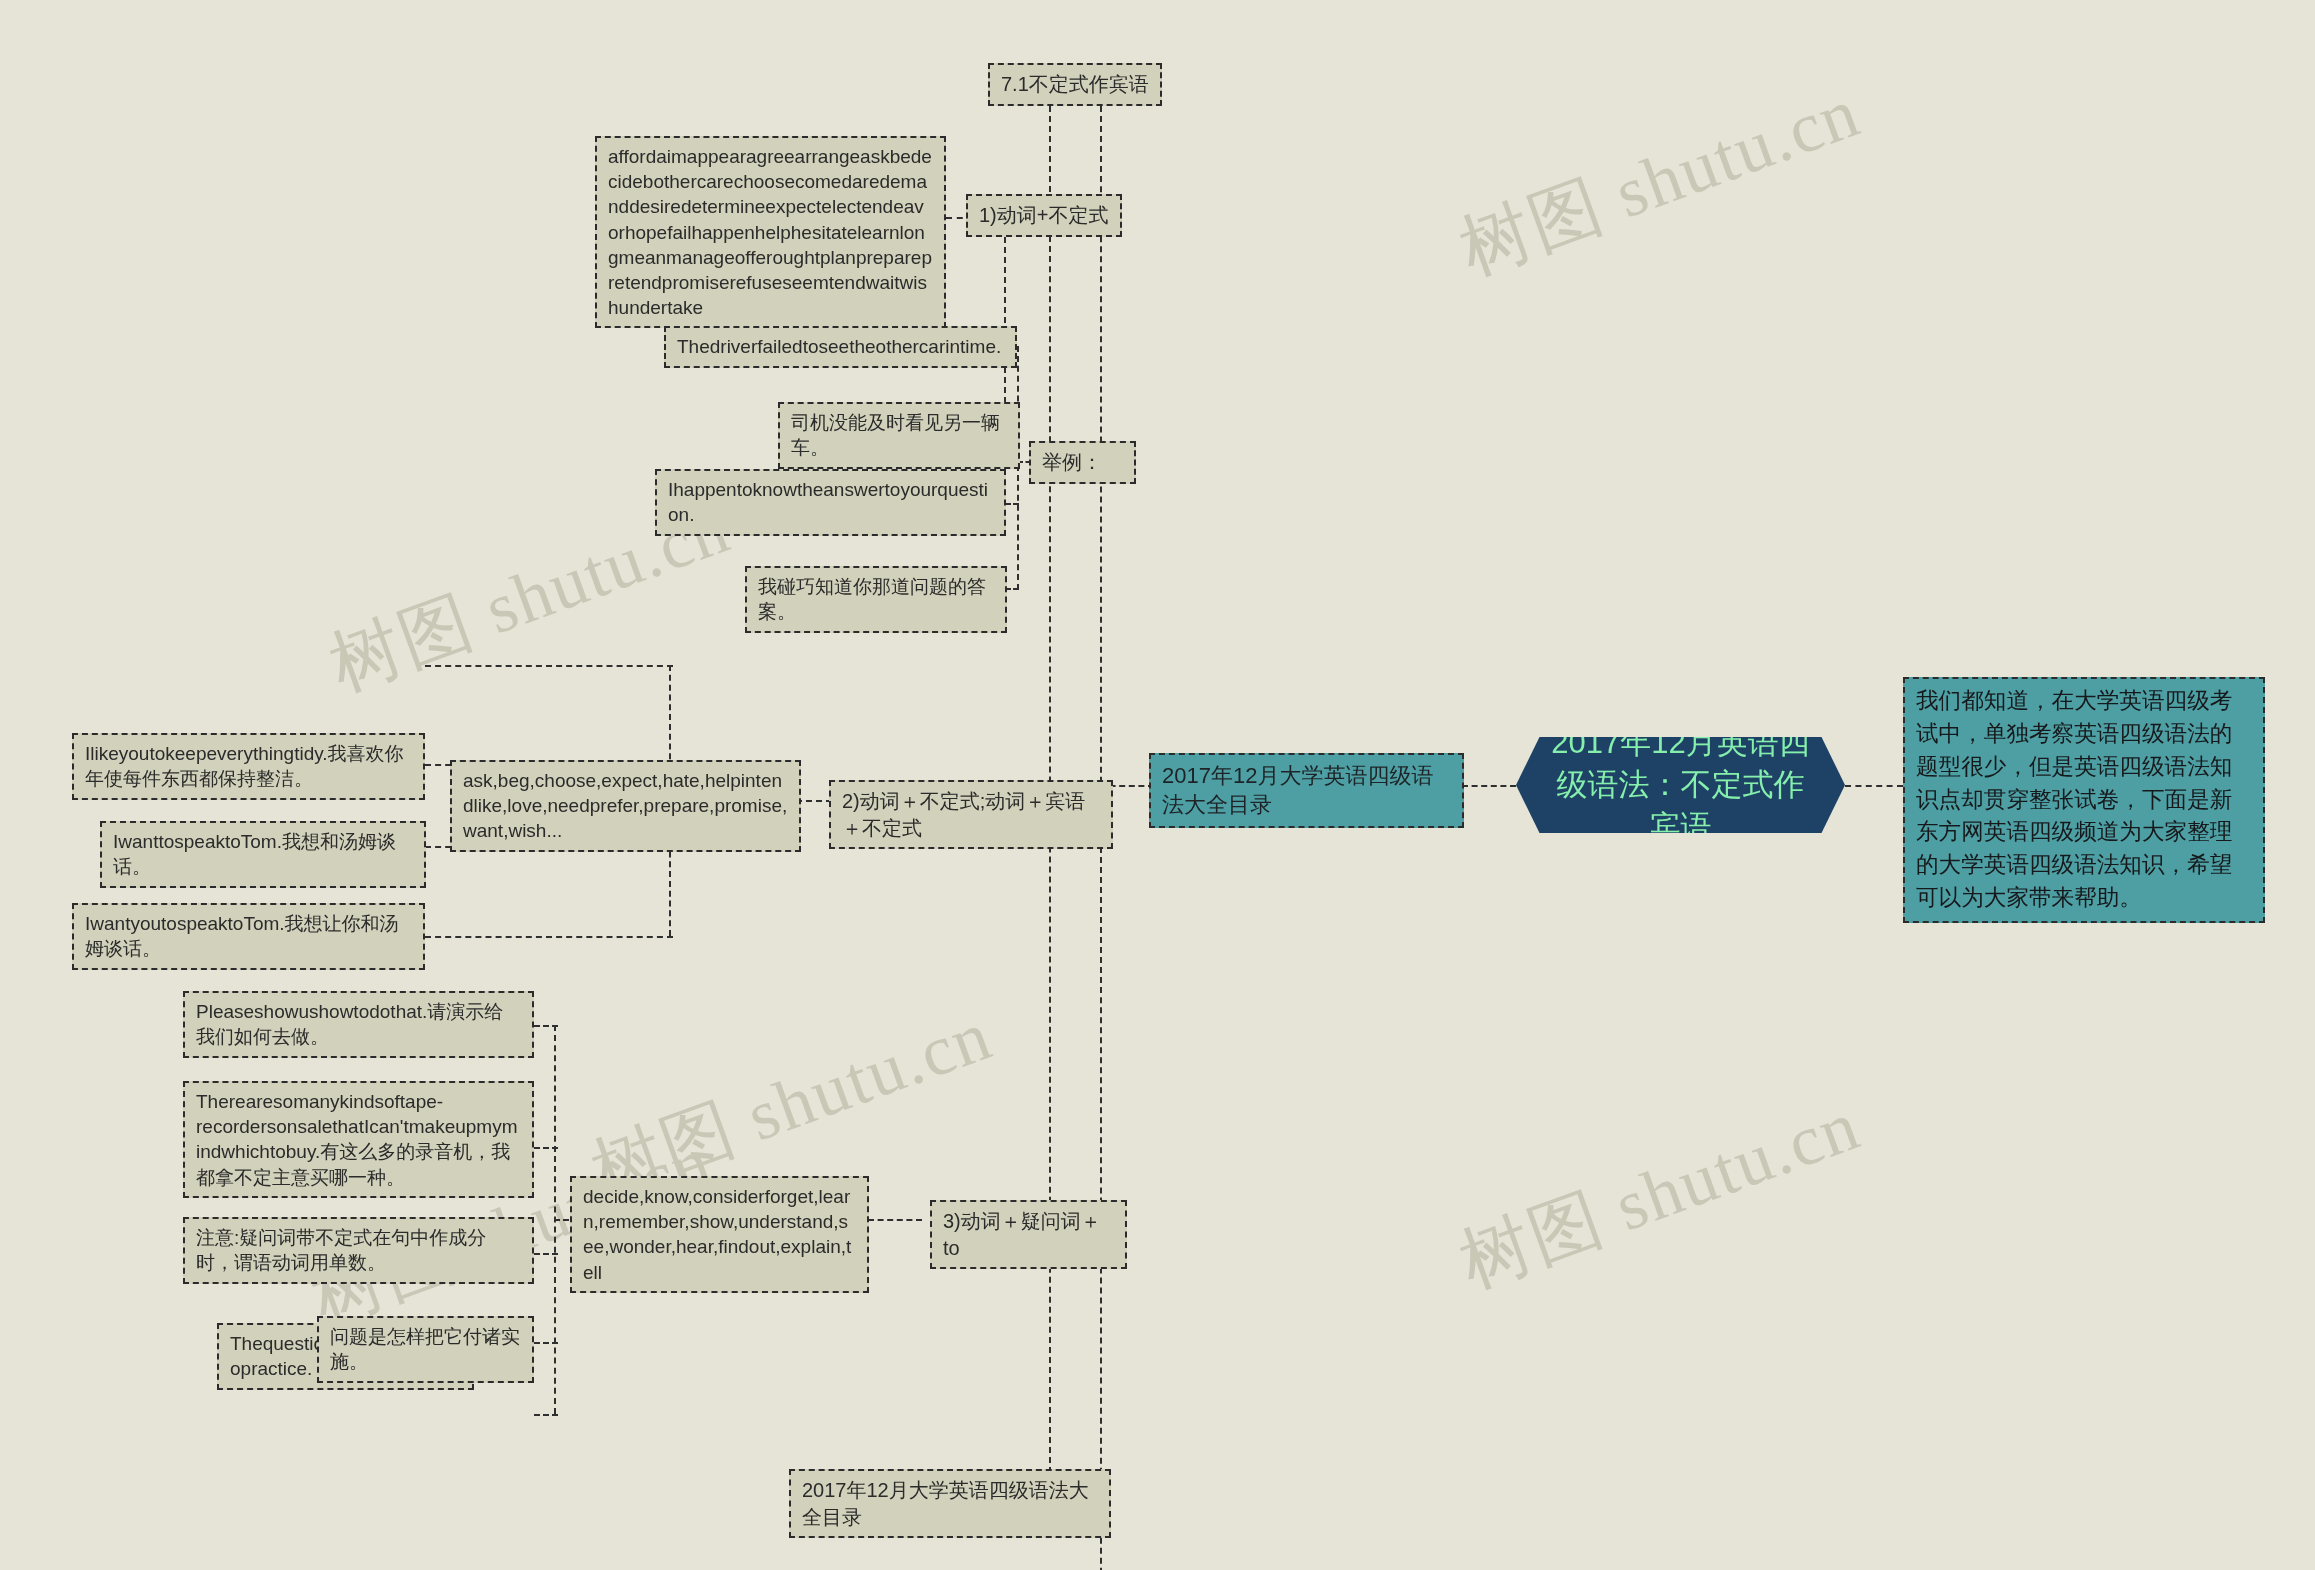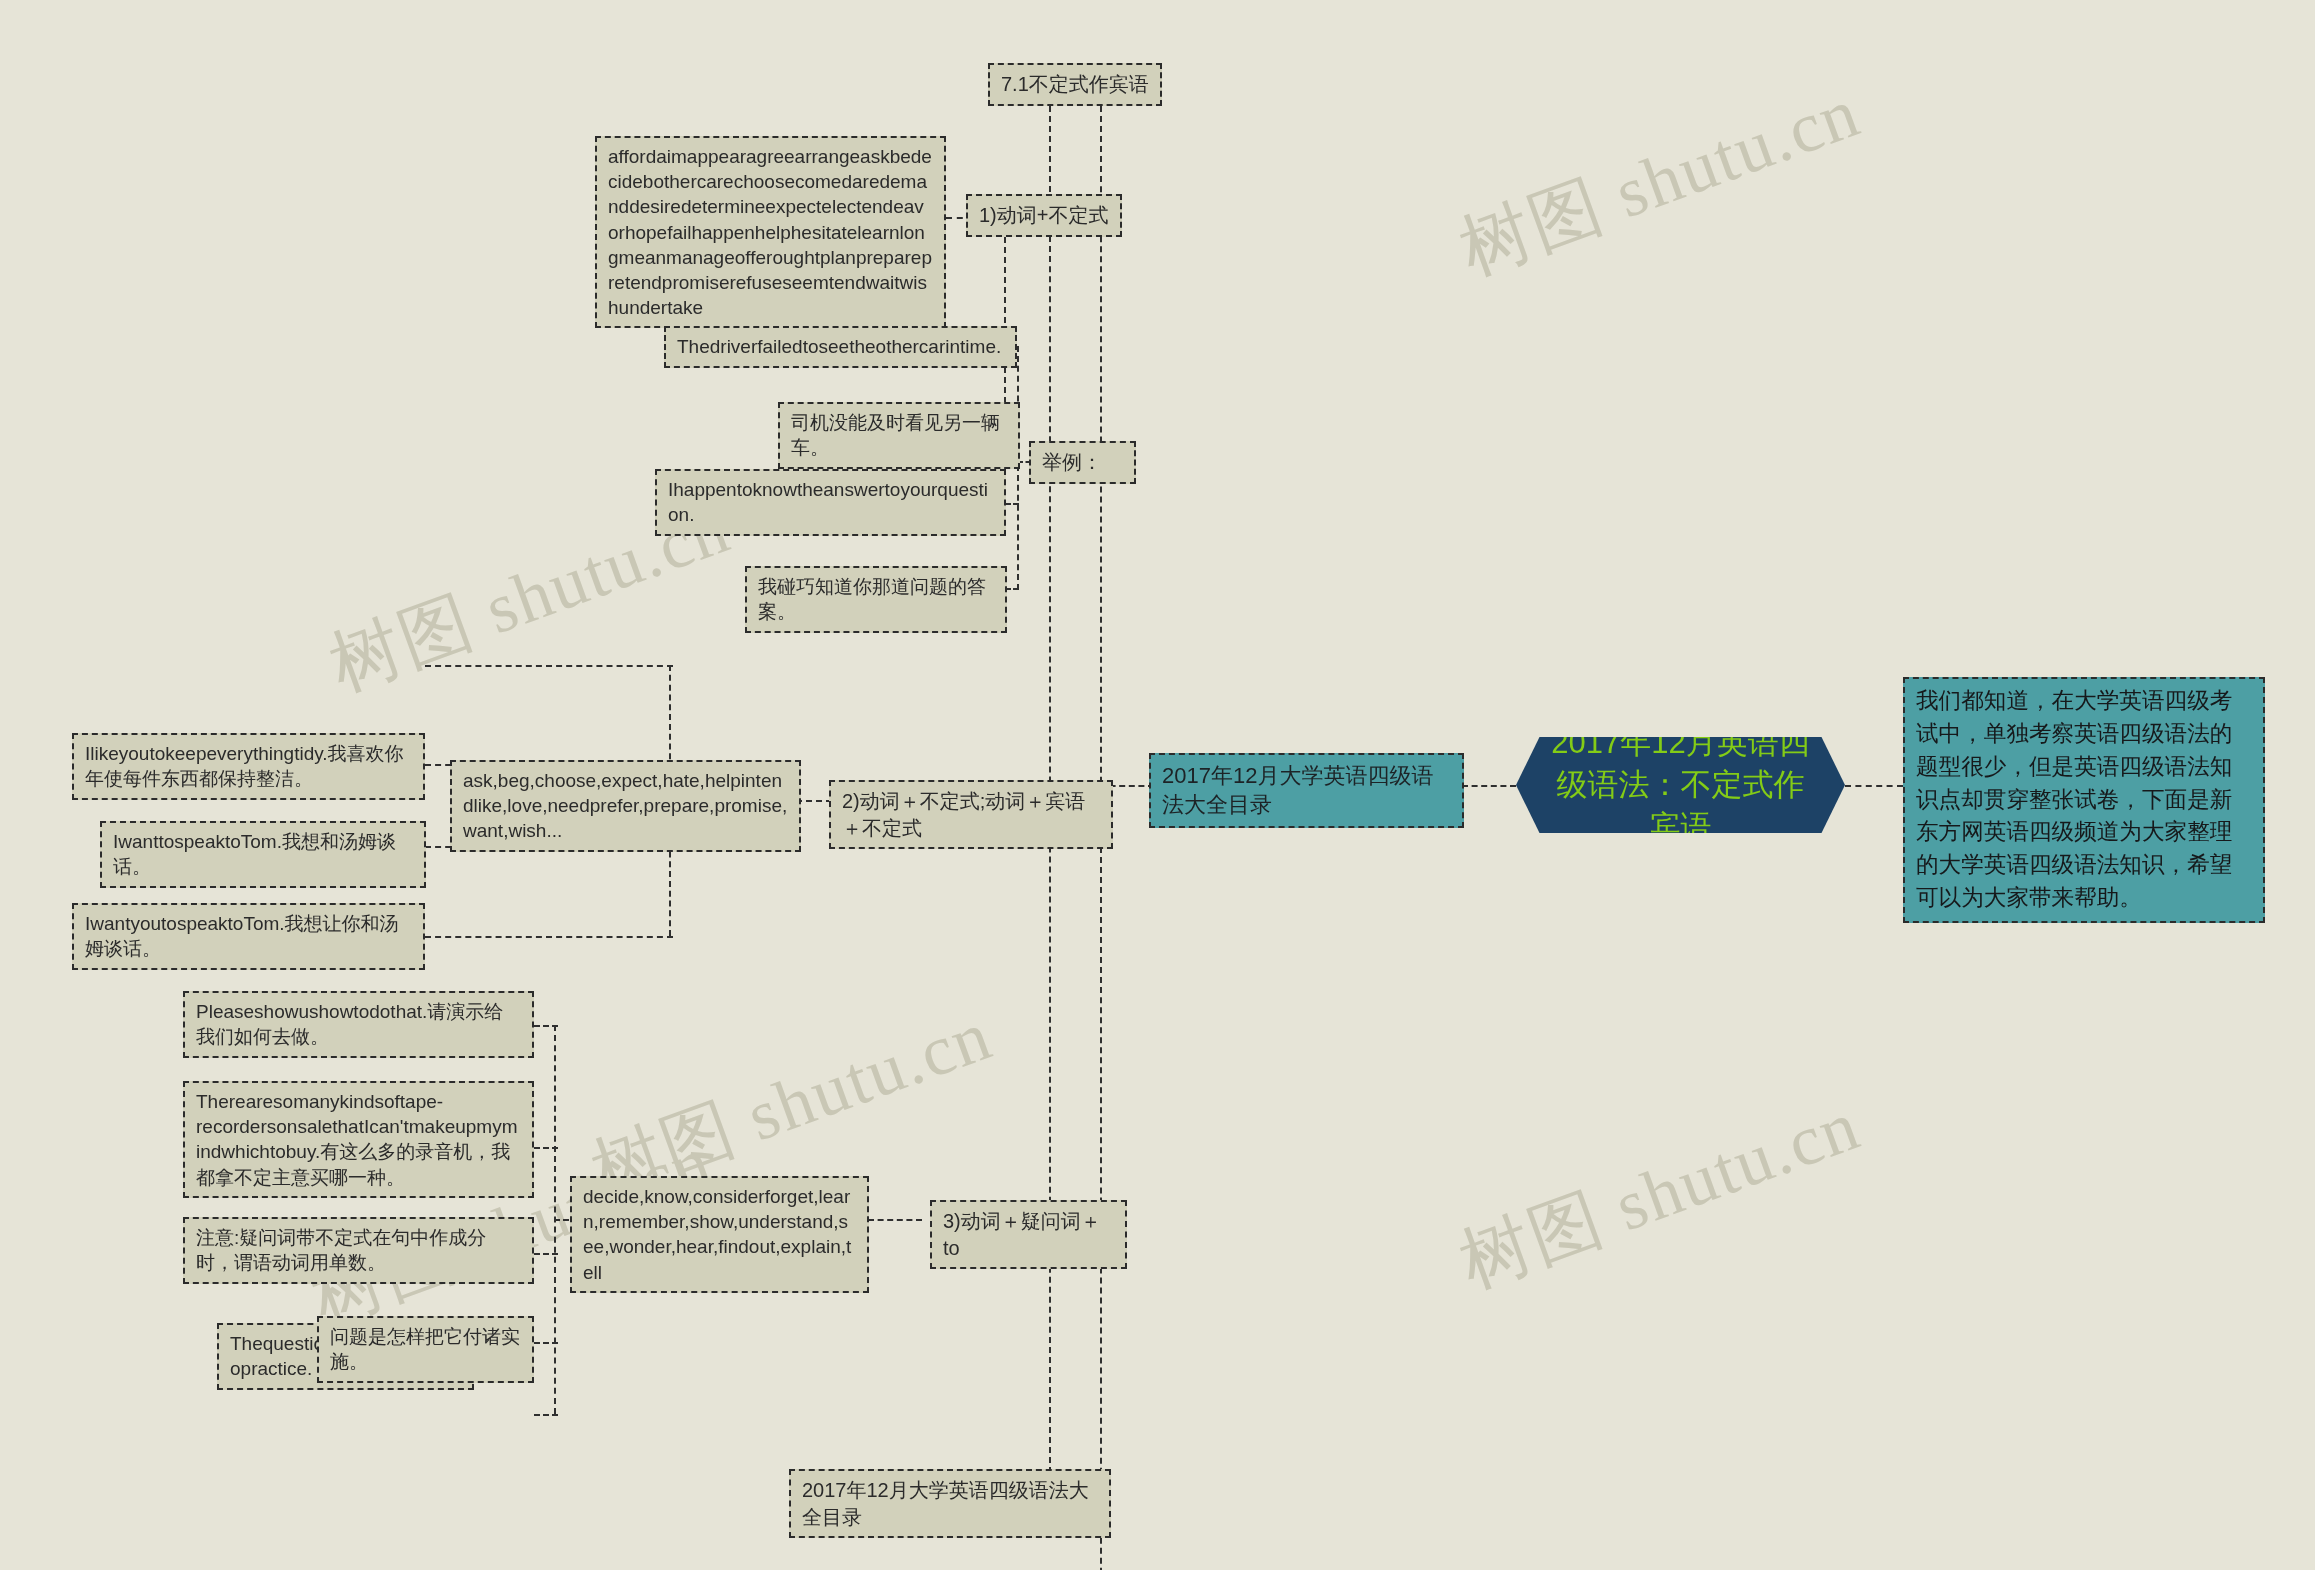--- a/index.html
+++ b/index.html
@@ -56,21 +56,21 @@
   .teal-big{
     background:#4d9fa4;
     border:2.7px dashed #2b2b2b;
     color:#16191b;
     font-size:22.6px;
     line-height:1.45;
   }
   .root{
     position:absolute;
     background:#1d4266;
-    color:#84cc16;
+    color:#86efac;
     font-size:31px;
     line-height:1.35;
     text-align:center;
     display:flex;
     align-items:center;
     justify-content:center;
     padding:9px 31px;
     box-sizing:border-box;
     z-index:6;
     clip-path:polygon(23.5px 0,calc(100% - 23.5px) 0,100% 50%,calc(100% - 23.5px) 100%,23.5px 100%,0 50%);

